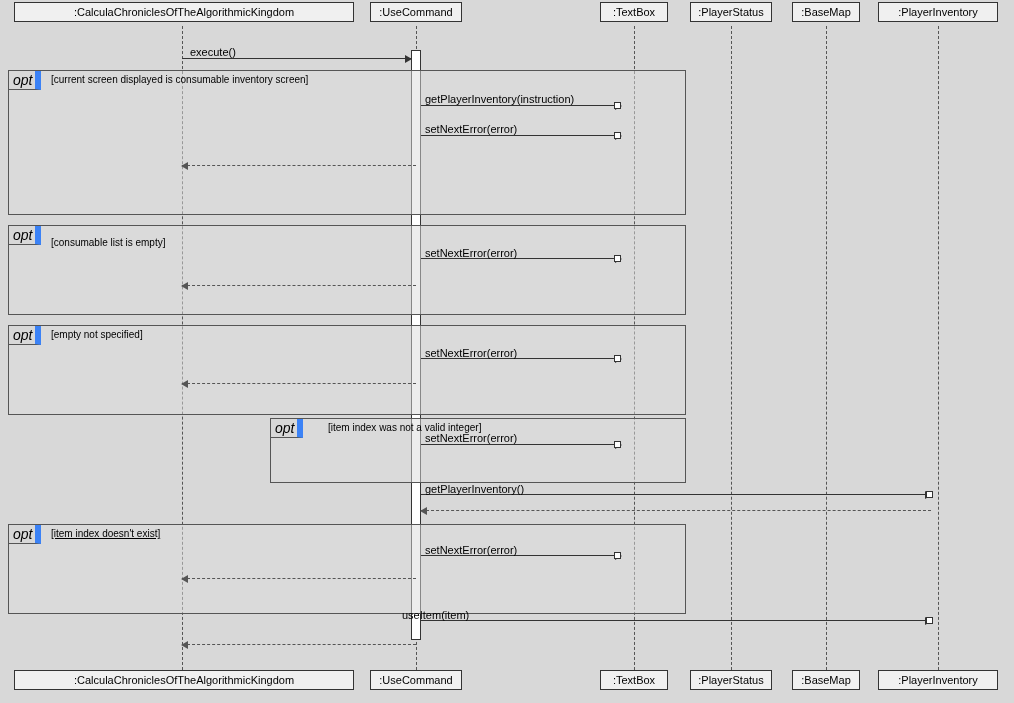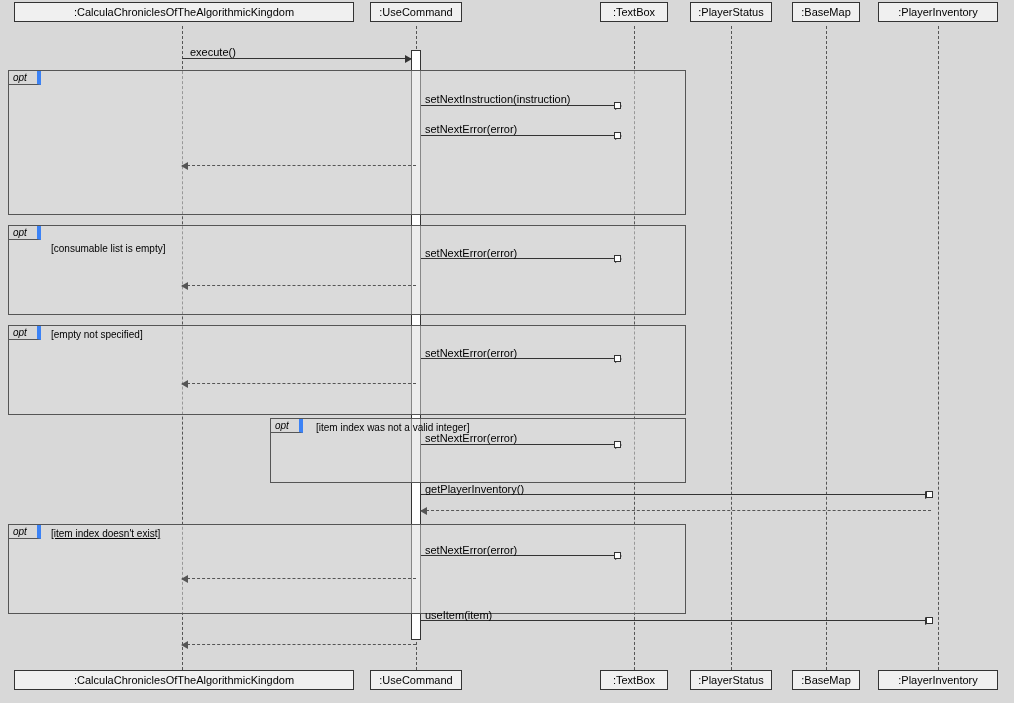--- a/index.html
+++ b/index.html
@@ -98,25 +98,25 @@
     }
 
     
     .fragment-box {
       position: absolute;
       background: rgba(220,220,220,0.5);
       border: 1px solid #555;
     }
     .fragment-label {
       position: absolute;
-      font-size: 10px;
+      font-size: 14px;
       font-style: italic;
       padding: 1px 4px;
       background: #d8d8d8;
-      border-right: 4px solid #3b82f6;
+      border-right: 6px solid #3b82f6;
       border-bottom: 1px solid #555;
     }
     .fragment-guard {
       position: absolute;
       font-size: 10px;
       padding: 1px 4px;
     }
   </style>
 </head>
 <body>
@@ -156,37 +156,38 @@
 
   <div class="activation-bar" style="left:411px; top:50px; width:10px; height:590px;"></div>
 
   <div class="arrow arrowhead-right" style="left:182px; top:58px; width:229px;"></div>
   <div class="arrow-label" style="left:190px; top:46px;">execute()</div>
 
   <div class="fragment-box" style="left:8px; top:70px; width:678px; height:145px;">
     <div class="fragment-label" style="top:0; left:0; width:32px;">
       <span>opt</span>
     </div>
+    <div class="fragment-guard" style="top:2px; left:38px;">[current screen displayed is consumable inventory screen]</div>
   </div>
 
   <div class="arrow arrowhead-right" style="left:421px; top:105px; width:200px;"></div>
   <div class="arrow-square" style="left:614px; top:102px;"></div>
-  <div class="arrow-label" style="left:425px; top:93px;">setNextInstruction(instruction)</div>
+  <div class="arrow-label" style="left:425px; top:93px;">getPlayerInventory(instruction)</div>
 
   <div class="arrow arrowhead-right" style="left:421px; top:135px; width:200px;"></div>
   <div class="arrow-square" style="left:614px; top:132px;"></div>
   <div class="arrow-label" style="left:425px; top:123px;">setNextError(error)</div>
 
   <div class="arrow-dashed arrowhead-left" style="left:182px; top:165px; width:234px;"></div>
 
   <div class="fragment-box" style="left:8px; top:225px; width:678px; height:90px;">
     <div class="fragment-label" style="top:0; left:0; width:32px;">
       <span>opt</span>
     </div>
-    <div class="fragment-guard" style="top:16px; left:38px;">[consumable list is empty]</div>
+    <div class="fragment-guard" style="top:10px; left:38px;">[consumable list is empty]</div>
   </div>
 
   <div class="arrow arrowhead-right" style="left:421px; top:258px; width:200px;"></div>
   <div class="arrow-square" style="left:614px; top:255px;"></div>
   <div class="arrow-label" style="left:425px; top:247px;">setNextError(error)</div>
 
   <div class="arrow-dashed arrowhead-left" style="left:182px; top:285px; width:234px;"></div>
 
   <div class="fragment-box" style="left:8px; top:325px; width:678px; height:90px;">
     <div class="fragment-label" style="top:0; left:0; width:32px;">
@@ -198,21 +199,21 @@
   <div class="arrow arrowhead-right" style="left:421px; top:358px; width:200px;"></div>
   <div class="arrow-square" style="left:614px; top:355px;"></div>
   <div class="arrow-label" style="left:425px; top:347px;">setNextError(error)</div>
 
   <div class="arrow-dashed arrowhead-left" style="left:182px; top:383px; width:234px;"></div>
 
   <div class="fragment-box" style="left:270px; top:418px; width:416px; height:65px;">
     <div class="fragment-label" style="top:0; left:0; width:32px;">
       <span>opt</span>
     </div>
-    <div class="fragment-guard" style="top:2px; left:41px;">[item index was not a valid integer]</div>
+    <div class="fragment-guard" style="top:2px; left:53px;">[item index was not a valid integer]</div>
   </div>
 
   <div class="arrow arrowhead-right" style="left:421px; top:444px; width:200px;"></div>
   <div class="arrow-square" style="left:614px; top:441px;"></div>
   <div class="arrow-label" style="left:425px; top:432px;">setNextError(error)</div>
 
   <div class="arrow arrowhead-right" style="left:421px; top:494px; width:510px;"></div>
   <div class="arrow-square" style="left:926px; top:491px;"></div>
   <div class="arrow-label" style="left:425px; top:483px;">getPlayerInventory()</div>
 
@@ -226,21 +227,21 @@
   </div>
 
   <div class="arrow arrowhead-right" style="left:421px; top:555px; width:200px;"></div>
   <div class="arrow-square" style="left:614px; top:552px;"></div>
   <div class="arrow-label" style="left:425px; top:544px;">setNextError(error)</div>
 
   <div class="arrow-dashed arrowhead-left" style="left:182px; top:578px; width:234px;"></div>
 
   <div class="arrow arrowhead-right" style="left:421px; top:620px; width:510px;"></div>
   <div class="arrow-square" style="left:926px; top:617px;"></div>
-  <div class="arrow-label" style="left:425px; top:609px;">useItem(item)</div>
+  <div class="arrow-label" style="left:402px; top:609px;">useItem(item)</div>
 
   <div class="arrow-dashed arrowhead-left" style="left:182px; top:644px; width:234px;"></div>
 
   <div class="lifeline-box" style="left:14px; top:670px; width:340px; text-align:center;">
     <span>:CalculaChroniclesOfTheAlgorithmicKingdom</span>
   </div>
   <div class="lifeline-box" style="left:370px; top:670px; width:92px; text-align:center;">
     <span>:UseCommand</span>
   </div>
   <div class="lifeline-box" style="left:600px; top:670px; width:68px; text-align:center;">

